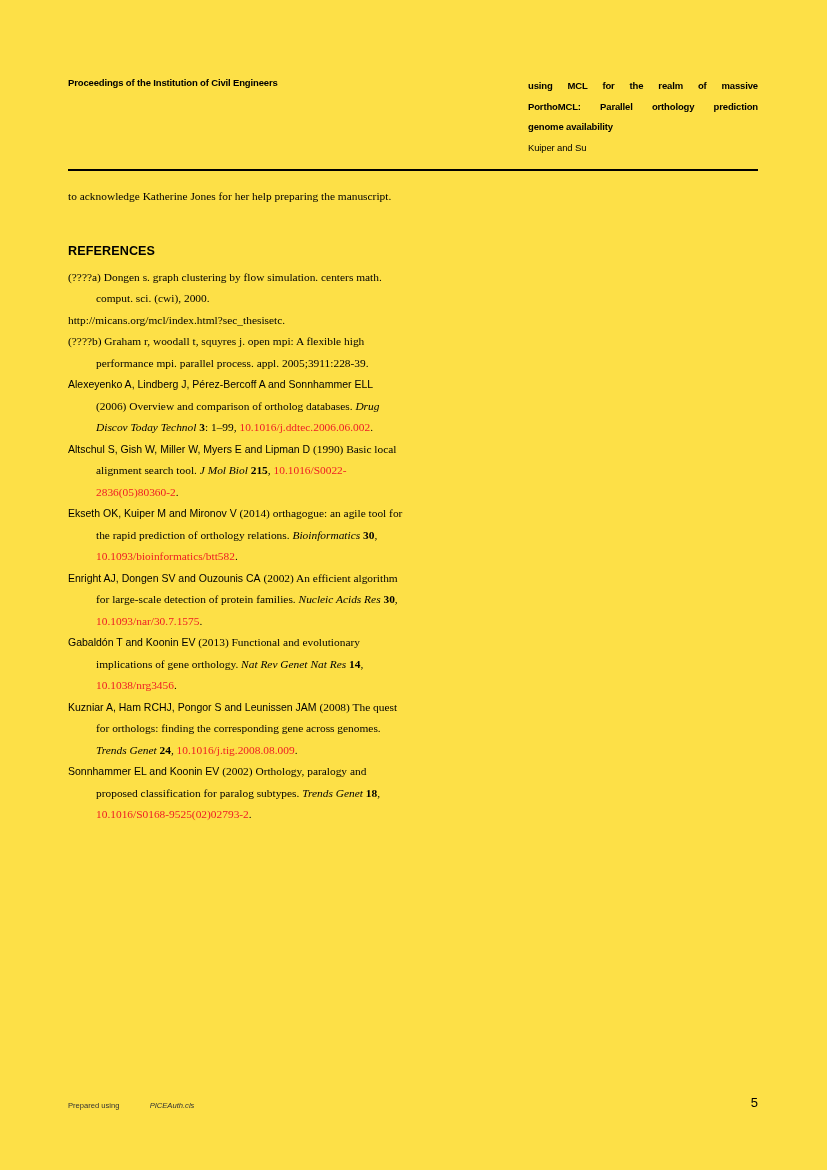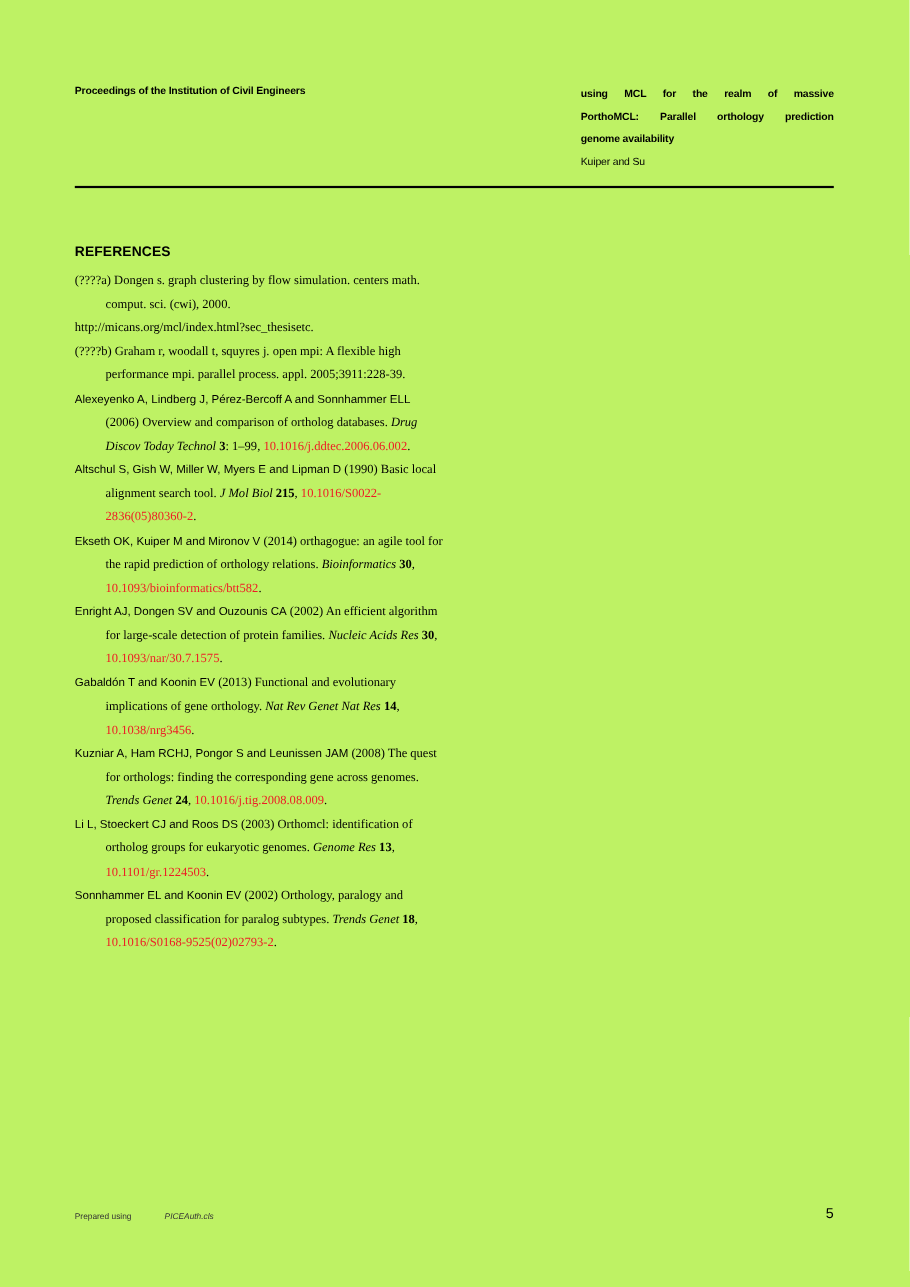--- a/index.html
+++ b/index.html
@@ -4,21 +4,21 @@
 <style>
   html, body {
     margin: 0;
     padding: 0;
     background: #ffffff;
   }
   .page {
     position: relative;
     width: 827px;
     height: 1170px;
-    background: #bef264;
+    background: #fde047;
     overflow: hidden;
     font-family: "Liberation Serif", serif;
     color: #000000;
   }
 
   
   .runhead {
     position: absolute;
     left: 68px;
     top: 76px;
@@ -147,20 +147,21 @@
         <span>genome availability</span>
       </div>
       <div class="runhead-authors">Kuiper and Su</div>
     </div>
   </div>
 
   <div class="head-rule"></div>
 
   <div class="col">
 
+    <p class="para">to acknowledge Katherine Jones for her help preparing the manuscript.</p>
 
     <h2 class="sec-head">REFERENCES</h2>
 
     <p class="ref">
       <span>(????a)</span><span> Dongen s. graph clustering by flow simulation. centers math. comput. sci. (cwi), 2000.</span>
     </p>
     <p class="ref">
       <span>http://micans.org/mcl/index.html?sec_thesisetc.</span>
     </p>
 
@@ -185,23 +186,20 @@
     </p>
 
     <p class="ref">
       <span class="au">Gabaldón T and Koonin EV</span><span> (2013) Functional and evolutionary implications of gene orthology. </span><span class="it">Nat Rev Genet Nat Res</span> <span class="bd">14</span><span>, </span><span class="doi">10.1038/nrg3456</span><span>.</span>
     </p>
 
     <p class="ref">
       <span class="au">Kuzniar A, Ham RCHJ, Pongor S and Leunissen JAM</span><span> (2008) The quest for orthologs: finding the corresponding gene across genomes. </span><span class="it">Trends Genet</span> <span class="bd">24</span><span>, </span><span class="doi">10.1016/j.tig.2008.08.009</span><span>.</span>
     </p>
 
-    <p class="ref">
-      <span class="au">Li L, Stoeckert CJ and Roos DS</span><span> (2003) Orthomcl: identification of ortholog groups for eukaryotic genomes. </span><span class="it">Genome Res</span> <span class="bd">13</span><span>, </span><span class="doi">10.1101/gr.1224503</span><span>.</span>
-    </p>
 
     <p class="ref">
       <span class="au">Sonnhammer EL and Koonin EV</span><span> (2002) Orthology, paralogy and proposed classification for paralog subtypes. </span><span class="it">Trends Genet</span> <span class="bd">18</span><span>, </span><span class="doi">10.1016/S0168-9525(02)02793-2</span><span>.</span>
     </p>
 
   </div>
 
   <div class="footer-left">
     <span>Prepared using </span><span class="it">PICEAuth.cls</span>
   </div>

